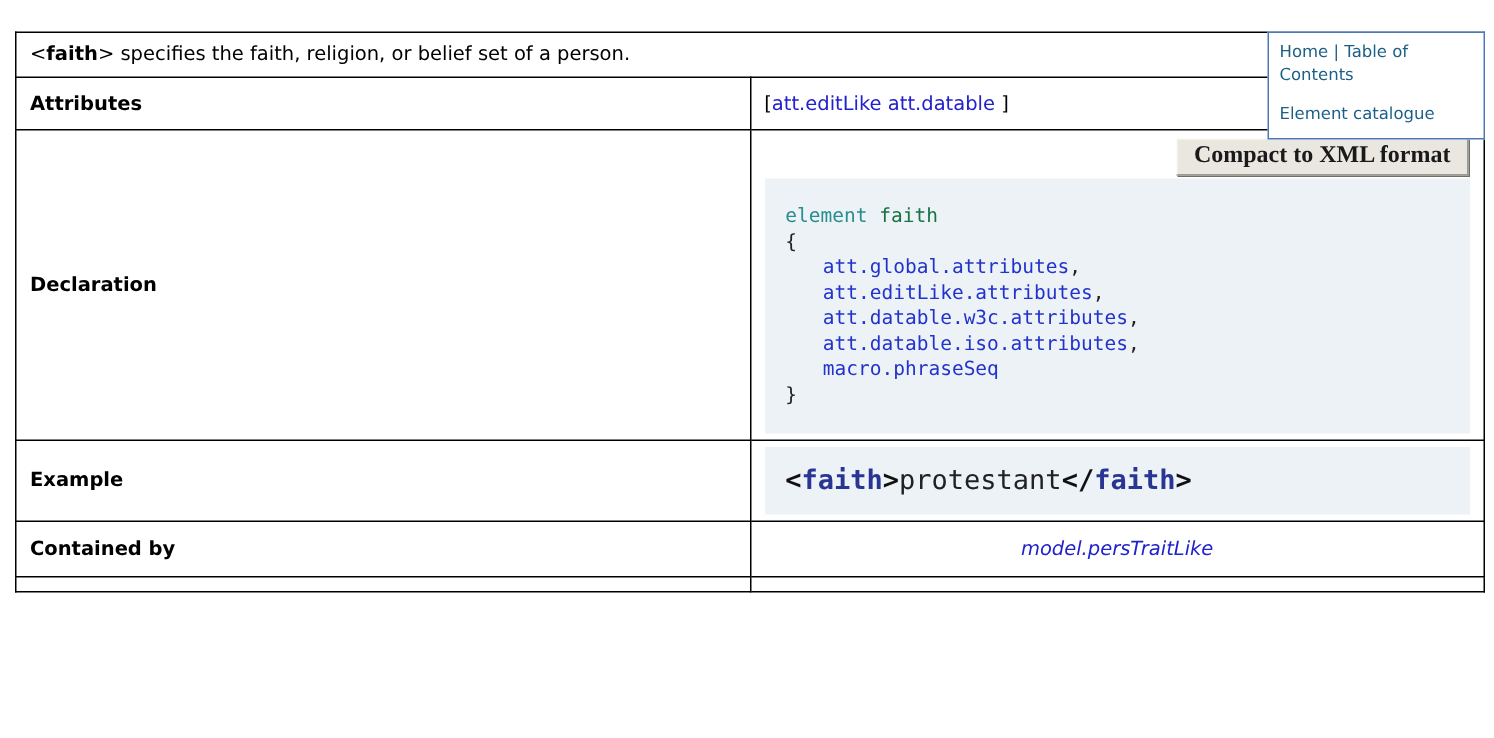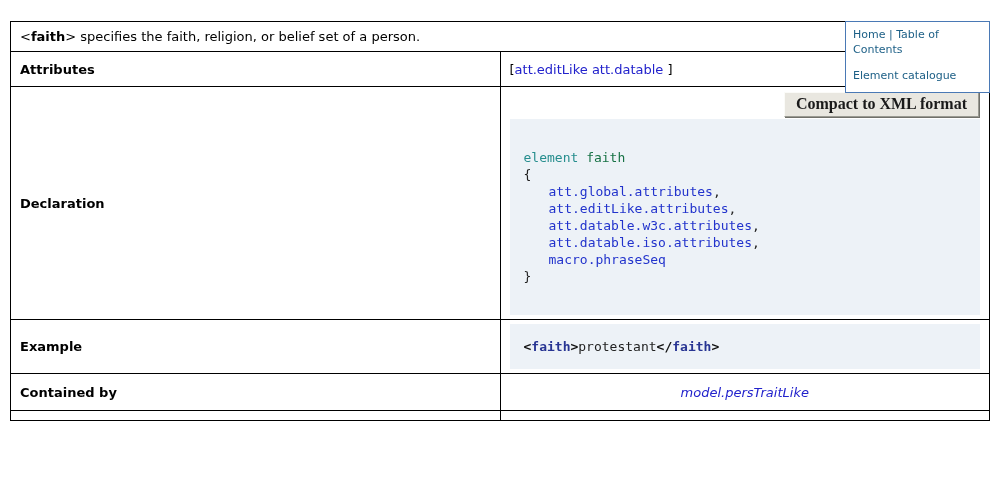--- a/index.html
+++ b/index.html
@@ -76,34 +76,34 @@
     border-left-color: #fbfbf8;
     box-shadow: 1px 1px 0 #70706a;
     padding: 2px 11px 3px 11px;
     cursor: pointer;
   }
   .codeblock {
     background: #edf2f7;
     font-family: "DejaVu Sans Mono", "Liberation Mono", monospace;
     font-size: 13px;
     line-height: 17px;
-    padding: 30px 14px;
+    padding: 17px 14px;
     color: #222;
   }
   .codeblock a { color: #2233cc; }
   .kw { color: #268e8e; }
   .decl-name { color: #177245; }
   .indent { padding-left: 25px; }
 
   
   .example-cell { vertical-align: top; padding: 14px 8px 20px 8px; }
   .example-block {
     background: #edf2f7;
     font-family: "DejaVu Sans Mono", "Liberation Mono", monospace;
-    font-size: 13px;
+    font-size: 18px;
     line-height: 17px;
     padding: 14px 14px;
     color: #222;
   }
   .tag-punct { font-weight: bold; color: #111; }
   .tag-name { font-weight: bold; color: #283593; }
 
   
   .contained-cell { height: 28px; text-align: center; }
   .contained-cell a { font-style: italic; }

